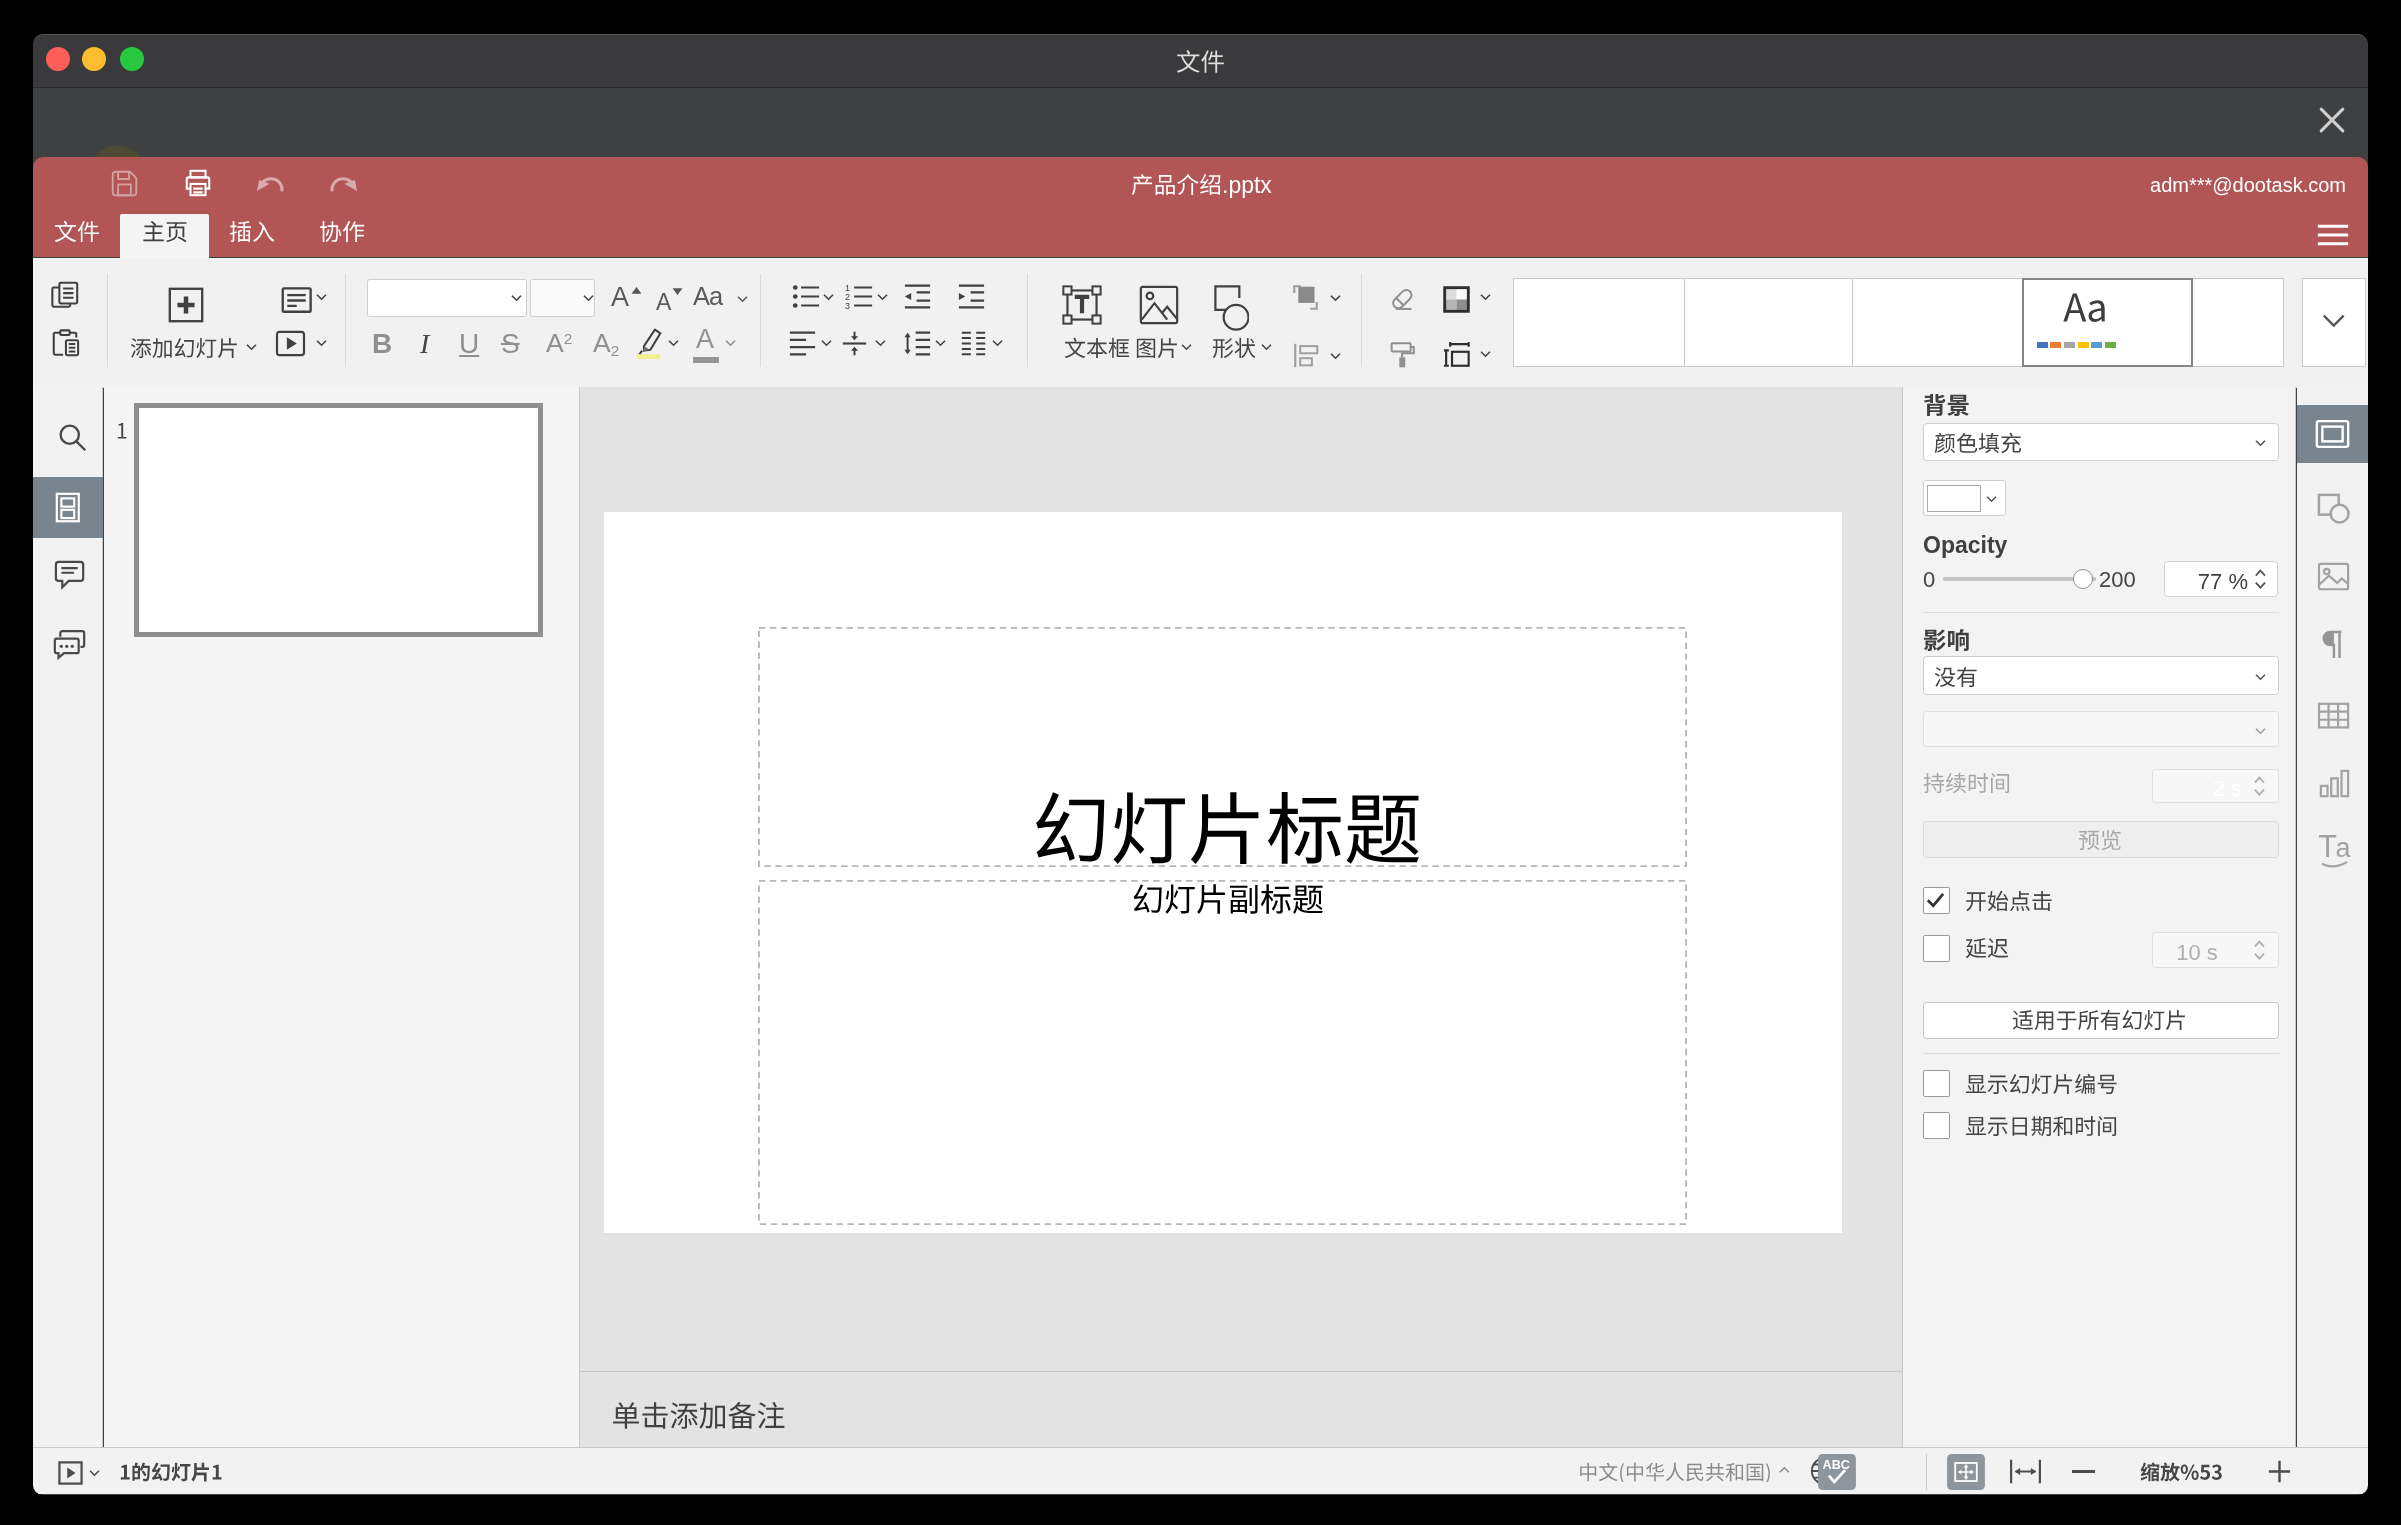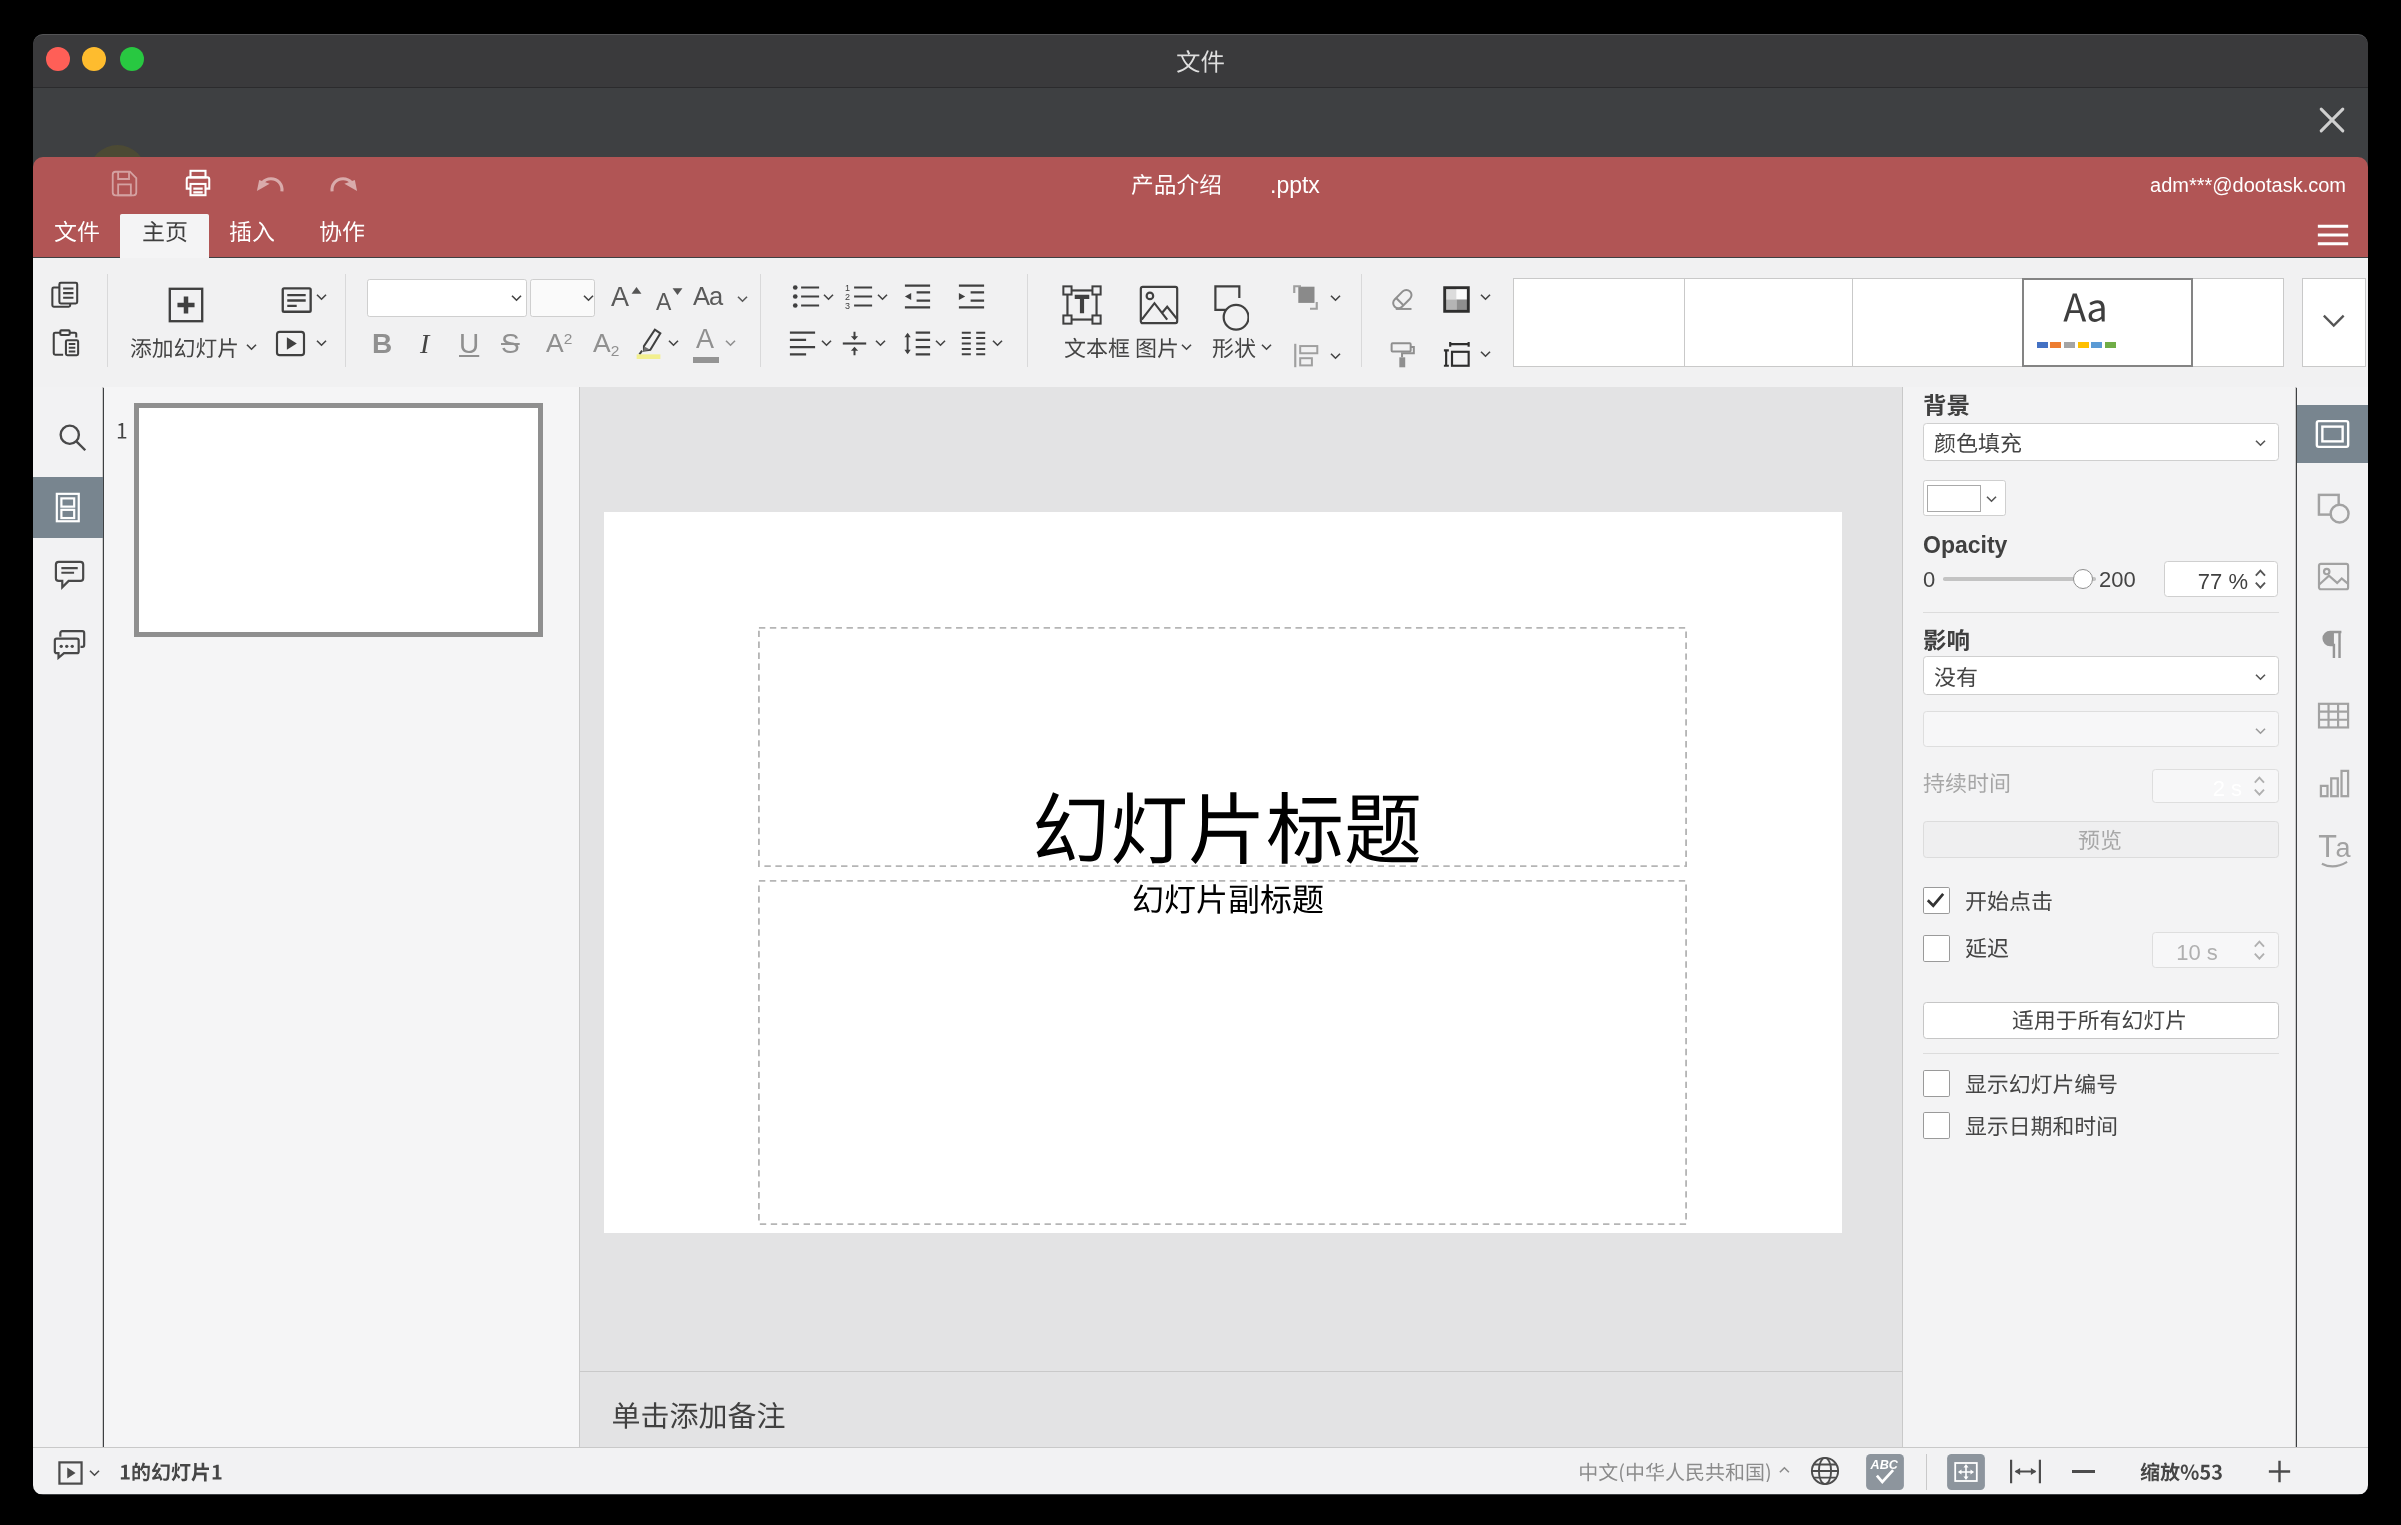--- a/index.html
+++ b/index.html
@@ -41,21 +41,21 @@
       </svg></div>
 <div style="position:absolute;left:295px;top:139px;line-height:0;"><svg width="30" height="24" viewBox="0 0 33 24" fill="none">
         <g transform="translate(33,0) scale(-1,1)">
           <path d="M1 18.5 L3.5 6.5 L15 10.5 Z" fill="#d9abab"></path>
           <path d="M7 9.5 C12 3.5, 21 4, 25.5 9 C28 12, 29 15.5, 28.5 19" stroke="#d9abab" stroke-width="3.4" fill="none"></path>
         </g>
       </svg></div>
 <div style="position:absolute;left:1098px;top:139px;"><svg width="91" height="23" viewBox="0 0 100.0 25.0">
         <path transform="translate(0,22.00) scale(0.025000,-0.025000)" d="M263.0 612.0C296.0 567.0 333.0 506.0 348.0 466.0L416.0 497.0C400.0 536.0 361.0 596.0 328.0 639.0ZM689.0 634.0C671.0 583.0 636.0 511.0 607.0 464.0H124.0V327.0C124.0 221.0 115.0 73.0 35.0 -36.0C52.0 -45.0 85.0 -72.0 97.0 -87.0C185.0 31.0 202.0 206.0 202.0 325.0V390.0H928.0V464.0H683.0C711.0 506.0 743.0 559.0 770.0 606.0ZM425.0 821.0C448.0 791.0 472.0 752.0 486.0 720.0H110.0V648.0H902.0V720.0H572.0L575.0 721.0C561.0 755.0 530.0 805.0 500.0 841.0Z M1302.0 726.0H1701.0V536.0H1302.0ZM1229.0 797.0V464.0H1778.0V797.0ZM1083.0 357.0V-80.0H1155.0V-26.0H1364.0V-71.0H1439.0V357.0ZM1155.0 47.0V286.0H1364.0V47.0ZM1549.0 357.0V-80.0H1621.0V-26.0H1849.0V-74.0H1925.0V357.0ZM1621.0 47.0V286.0H1849.0V47.0Z M2652.0 446.0V-82.0H2731.0V446.0ZM2277.0 445.0V317.0C2277.0 203.0 2258.0 71.0 2070.0 -26.0C2089.0 -38.0 2118.0 -64.0 2131.0 -81.0C2333.0 27.0 2356.0 182.0 2356.0 316.0V445.0ZM2499.0 847.0C2408.0 691.0 2218.0 540.0 2029.0 477.0C2046.0 458.0 2065.0 427.0 2075.0 406.0C2234.0 468.0 2393.0 588.0 2500.0 722.0C2604.0 589.0 2763.0 473.0 2924.0 418.0C2936.0 439.0 2960.0 471.0 2977.0 488.0C2808.0 536.0 2635.0 656.0 2543.0 780.0L2559.0 806.0Z M3041.0 53.0 3055.0 -19.0C3153.0 6.0 3282.0 38.0 3407.0 68.0L3400.0 133.0C3267.0 101.0 3131.0 71.0 3041.0 53.0ZM3060.0 423.0C3075.0 430.0 3100.0 436.0 3238.0 454.0C3189.0 387.0 3144.0 334.0 3124.0 314.0C3092.0 278.0 3067.0 253.0 3045.0 249.0C3053.0 231.0 3064.0 197.0 3068.0 182.0C3090.0 195.0 3126.0 205.0 3408.0 261.0C3406.0 276.0 3406.0 304.0 3408.0 324.0L3178.0 281.0C3259.0 370.0 3340.0 477.0 3409.0 587.0L3349.0 625.0C3329.0 589.0 3307.0 553.0 3284.0 519.0L3137.0 504.0C3199.0 590.0 3261.0 699.0 3308.0 805.0L3240.0 837.0C3196.0 717.0 3119.0 587.0 3095.0 555.0C3072.0 520.0 3055.0 497.0 3035.0 493.0C3045.0 474.0 3056.0 438.0 3060.0 423.0ZM3457.0 332.0V-79.0H3528.0V-31.0H3837.0V-75.0H3912.0V332.0ZM3528.0 38.0V264.0H3837.0V38.0ZM3420.0 791.0V722.0H3588.0C3570.0 598.0 3526.0 487.0 3385.0 427.0C3402.0 414.0 3422.0 388.0 3431.0 371.0C3588.0 443.0 3641.0 572.0 3662.0 722.0H3851.0C3842.0 557.0 3832.0 491.0 3815.0 473.0C3807.0 464.0 3799.0 462.0 3783.0 462.0C3766.0 462.0 3725.0 462.0 3681.0 467.0C3693.0 447.0 3701.0 418.0 3702.0 397.0C3747.0 395.0 3791.0 395.0 3815.0 397.0C3842.0 400.0 3860.0 407.0 3877.0 425.0C3902.0 455.0 3914.0 538.0 3925.0 759.0C3926.0 770.0 3926.0 791.0 3926.0 791.0Z" fill="#ffffff"></path>
       </svg></div>
-<div style="position:absolute;left:1189px;top:138px;font-size:23px;color:#fff;font-family:'Liberation Sans',sans-serif;margin-left:48px;">.pptx</div>
+<div style="position:absolute;left:1189px;top:138px;font-size:23px;color:#fff;font-family:'Liberation Sans',sans-serif;">.pptx</div>
 <div style="position:absolute;right:22px;top:140px;font-size:20px;color:#fff;font-family:'Liberation Sans',sans-serif;">adm***@dootask.com</div>
 <div style="position:absolute;left:87px;top:180px;width:89px;height:44px;background:#f4f4f5;border-radius:1.8px 1.8px 0 0;"></div>
 <div style="position:absolute;left:21px;top:186px;"><svg width="46" height="23" viewBox="0 0 50.0 25.0">
         <path transform="translate(0,22.00) scale(0.025000,-0.025000)" d="M423.0 823.0C453.0 774.0 485.0 707.0 497.0 666.0L580.0 693.0C566.0 734.0 531.0 799.0 501.0 847.0ZM50.0 664.0V590.0H206.0C265.0 438.0 344.0 307.0 447.0 200.0C337.0 108.0 202.0 40.0 36.0 -7.0C51.0 -25.0 75.0 -60.0 83.0 -78.0C250.0 -24.0 389.0 48.0 502.0 146.0C615.0 46.0 751.0 -28.0 915.0 -73.0C928.0 -52.0 950.0 -20.0 967.0 -4.0C807.0 36.0 671.0 107.0 560.0 201.0C661.0 304.0 738.0 432.0 796.0 590.0H954.0V664.0ZM504.0 253.0C410.0 348.0 336.0 462.0 284.0 590.0H711.0C661.0 455.0 592.0 344.0 504.0 253.0Z M1317.0 341.0V268.0H1604.0V-80.0H1679.0V268.0H1953.0V341.0H1679.0V562.0H1909.0V635.0H1679.0V828.0H1604.0V635.0H1470.0C1483.0 680.0 1494.0 728.0 1504.0 775.0L1432.0 790.0C1409.0 659.0 1367.0 530.0 1309.0 447.0C1327.0 438.0 1359.0 420.0 1373.0 409.0C1400.0 451.0 1425.0 504.0 1446.0 562.0H1604.0V341.0ZM1268.0 836.0C1214.0 685.0 1126.0 535.0 1032.0 437.0C1045.0 420.0 1067.0 381.0 1075.0 363.0C1107.0 397.0 1137.0 437.0 1167.0 480.0V-78.0H1239.0V597.0C1277.0 667.0 1311.0 741.0 1339.0 815.0Z" fill="#ffffff"></path>
       </svg></div>
 <div style="position:absolute;left:109px;top:186px;"><svg width="46" height="23" viewBox="0 0 50.0 25.0">
         <path transform="translate(0,22.00) scale(0.025000,-0.025000)" d="M374.0 795.0C435.0 750.0 505.0 686.0 545.0 640.0H103.0V567.0H459.0V347.0H149.0V274.0H459.0V27.0H56.0V-46.0H948.0V27.0H540.0V274.0H856.0V347.0H540.0V567.0H897.0V640.0H572.0L620.0 675.0C580.0 722.0 499.0 790.0 435.0 836.0Z M1464.0 462.0V281.0C1464.0 174.0 1421.0 55.0 1050.0 -19.0C1066.0 -35.0 1087.0 -64.0 1096.0 -80.0C1485.0 4.0 1541.0 143.0 1541.0 280.0V462.0ZM1545.0 110.0C1661.0 56.0 1812.0 -27.0 1885.0 -83.0L1932.0 -23.0C1854.0 32.0 1703.0 111.0 1589.0 161.0ZM1171.0 595.0V128.0H1248.0V525.0H1760.0V130.0H1839.0V595.0H1478.0C1497.0 630.0 1517.0 673.0 1535.0 715.0H1935.0V785.0H1074.0V715.0H1449.0C1437.0 676.0 1419.0 631.0 1403.0 595.0Z" fill="#3f3f3f"></path>
       </svg></div>
 <div style="position:absolute;left:196px;top:186px;"><svg width="46" height="23" viewBox="0 0 50.0 25.0">
         <path transform="translate(0,22.00) scale(0.025000,-0.025000)" d="M732.0 243.0V179.0H847.0V38.0H693.0V536.0H950.0V604.0H693.0V731.0C770.0 742.0 843.0 755.0 899.0 773.0L860.0 833.0C753.0 799.0 558.0 778.0 401.0 769.0C409.0 753.0 418.0 726.0 421.0 709.0C485.0 711.0 555.0 716.0 624.0 723.0V604.0H367.0V536.0H624.0V38.0H461.0V178.0H581.0V242.0H461.0V365.0C503.0 376.0 547.0 390.0 584.0 405.0L547.0 467.0C508.0 446.0 446.0 424.0 395.0 409.0V-79.0H461.0V-30.0H847.0V-81.0H916.0V433.0H731.0V368.0H847.0V243.0ZM160.0 840.0V638.0H54.0V568.0H160.0V341.0L37.0 308.0L55.0 235.0L160.0 267.0V8.0C160.0 -4.0 157.0 -7.0 146.0 -7.0C136.0 -7.0 106.0 -8.0 72.0 -7.0C82.0 -27.0 91.0 -58.0 94.0 -76.0C146.0 -76.0 180.0 -74.0 203.0 -62.0C225.0 -51.0 233.0 -30.0 233.0 8.0V289.0L342.0 323.0L334.0 391.0L233.0 362.0V568.0H329.0V638.0H233.0V840.0Z M1295.0 755.0C1361.0 709.0 1412.0 653.0 1456.0 591.0C1391.0 306.0 1266.0 103.0 1041.0 -13.0C1061.0 -27.0 1096.0 -58.0 1110.0 -73.0C1313.0 45.0 1441.0 229.0 1517.0 491.0C1627.0 289.0 1698.0 58.0 1927.0 -70.0C1931.0 -46.0 1951.0 -6.0 1964.0 15.0C1631.0 214.0 1661.0 590.0 1341.0 819.0Z" fill="#ffffff"></path>
@@ -522,21 +522,21 @@
 <div style="position:absolute;left:1745px;top:1432px;line-height:0;"><svg width="12.8" height="9" viewBox="0 0 12 10">
         <path d="M1 7 L6 2 L11 7" stroke="#8b8b8b" stroke-width="1.8" fill="none"></path>
       </svg></div>
 <div style="position:absolute;left:1777px;top:1422px;line-height:0;"><svg width="30" height="30" viewBox="0 0 32 32" fill="none">
         <g stroke="#4c4c4c" stroke-width="2" fill="none">
           <circle cx="16" cy="16" r="14"></circle>
           <ellipse cx="16" cy="16" rx="6.5" ry="14"></ellipse>
           <path d="M2 16 H30 M4 9 H28 M4 23 H28"></path>
         </g>
       </svg></div>
-<div style="position:absolute;left:1833px;top:1420px;line-height:0;font-style:italic;"><svg width="38" height="36" viewBox="0 0 42 40" fill="none">
+<div style="position:absolute;left:1785px;top:1420px;line-height:0;"><svg width="38" height="36" viewBox="0 0 42 40" fill="none">
         <rect x="0" y="0" width="42" height="40" rx="5" fill="#8d959d"></rect>
         <text x="5" y="17" font-size="14" font-weight="bold" fill="#fff" font-family="Liberation Sans">ABC</text>
         <path d="M12 24 L18 31 L30 18" stroke="#fff" stroke-width="3" fill="none"></path>
       </svg></div>
 <div style="position:absolute;left:1893px;top:1420px;width:0.9px;height:36px;background:#c9c9c9;"></div>
 <div style="position:absolute;left:1914px;top:1420px;line-height:0;"><svg width="38" height="36" viewBox="0 0 42 40" fill="none">
         <rect x="0" y="0" width="42" height="40" rx="5" fill="#8d959d"></rect>
         <g stroke="#fff" stroke-width="2" fill="none">
           <rect x="9" y="10" width="24" height="20"></rect>
         </g>

